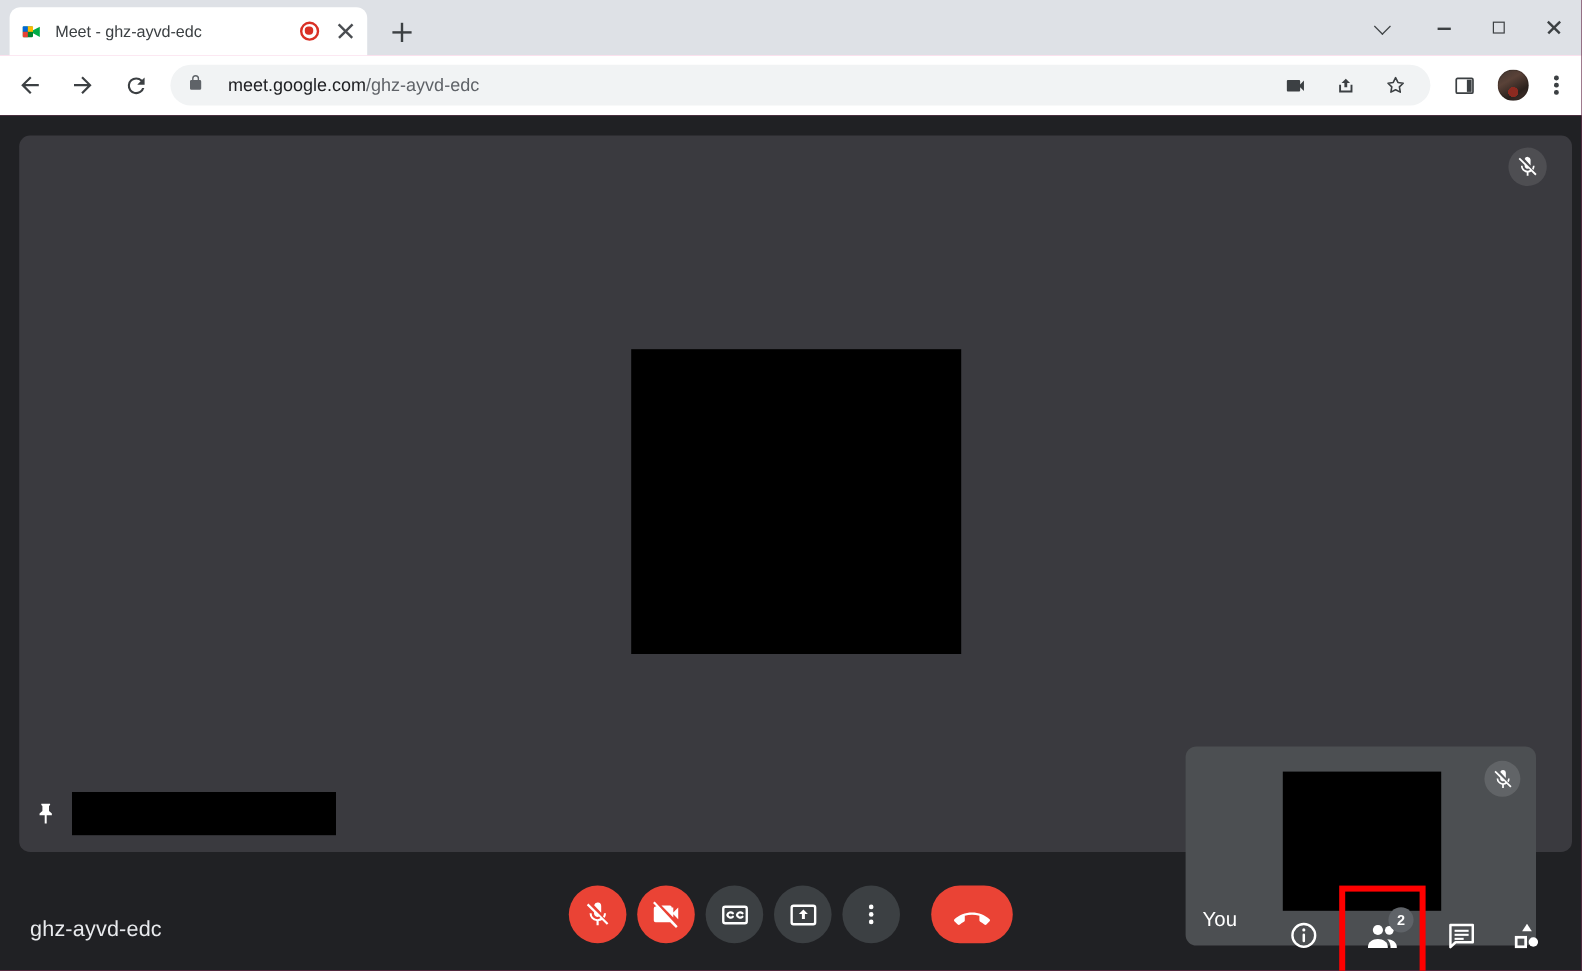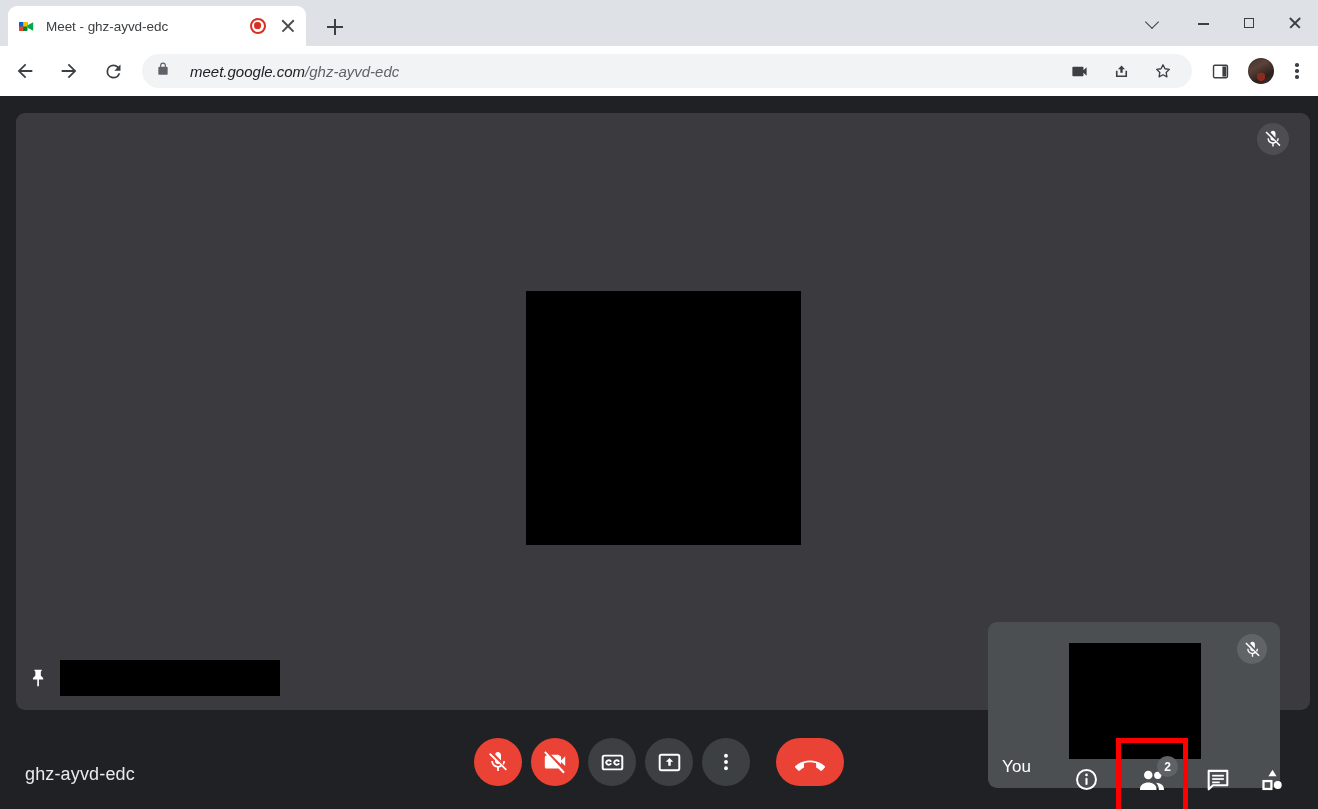--- a/index.html
+++ b/index.html
@@ -167,21 +167,20 @@
     flex: 1 1 auto;
     height: 34px;
     margin-left: 10px;
     margin-right: 8px;
     background: #f1f3f4;
     border-radius: 17px;
     display: flex;
     align-items: center;
     padding-left: 14px;
     cursor: text;
-    font-style: italic;
   }
   .lock-icon { flex: 0 0 16px; margin-right: 18px; }
   .url-text {
     font-size: 15px;
     color: #202124;
     white-space: nowrap;
   }
   .url-text .url-path { color: #5f6368; }
   .omni-actions {
     display: flex; align-items: center;

